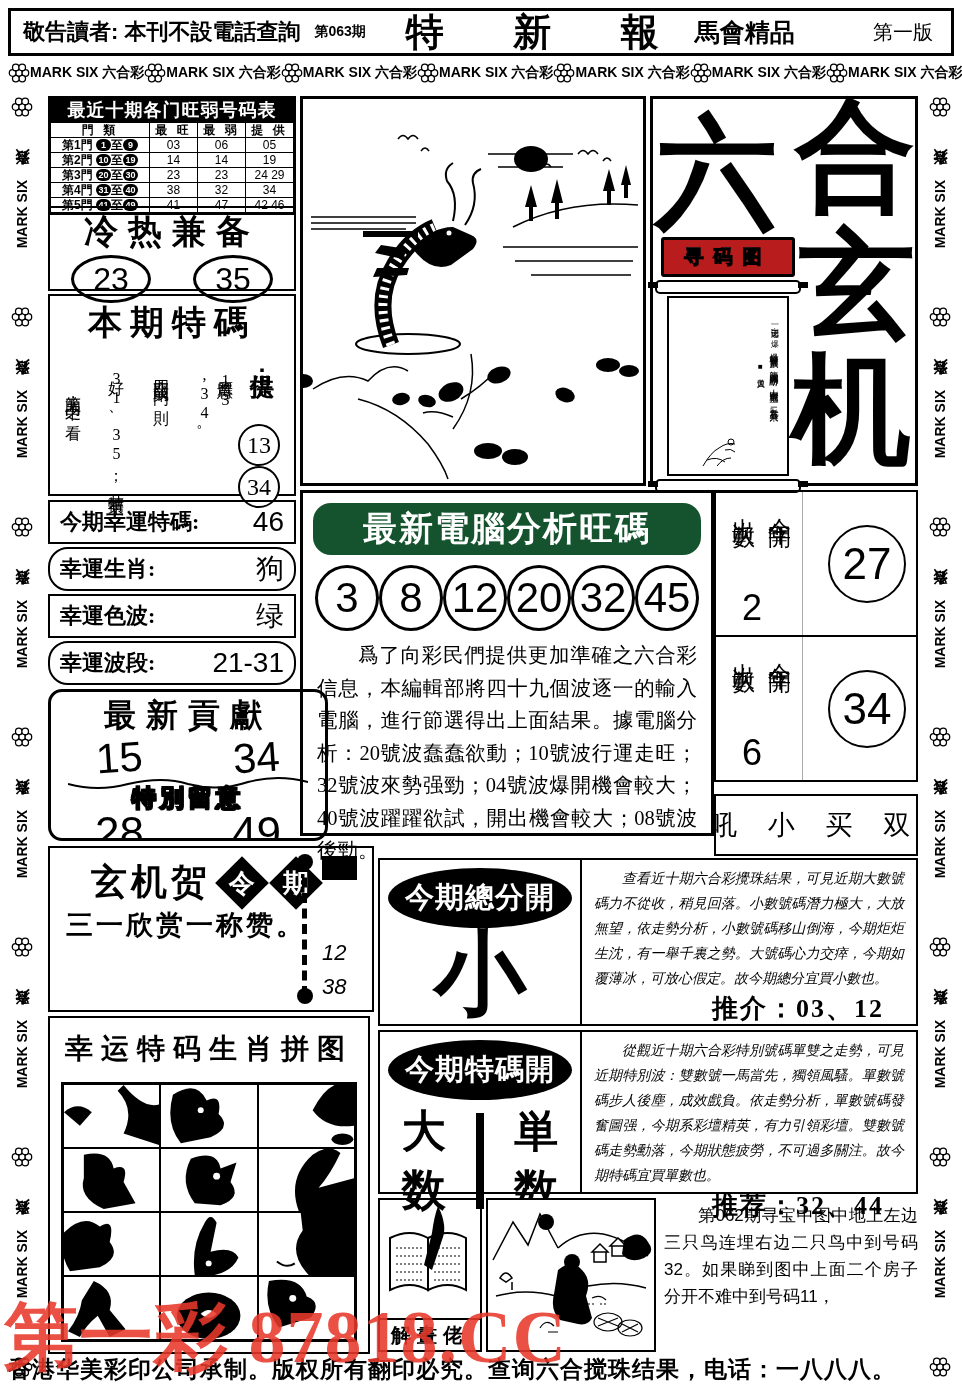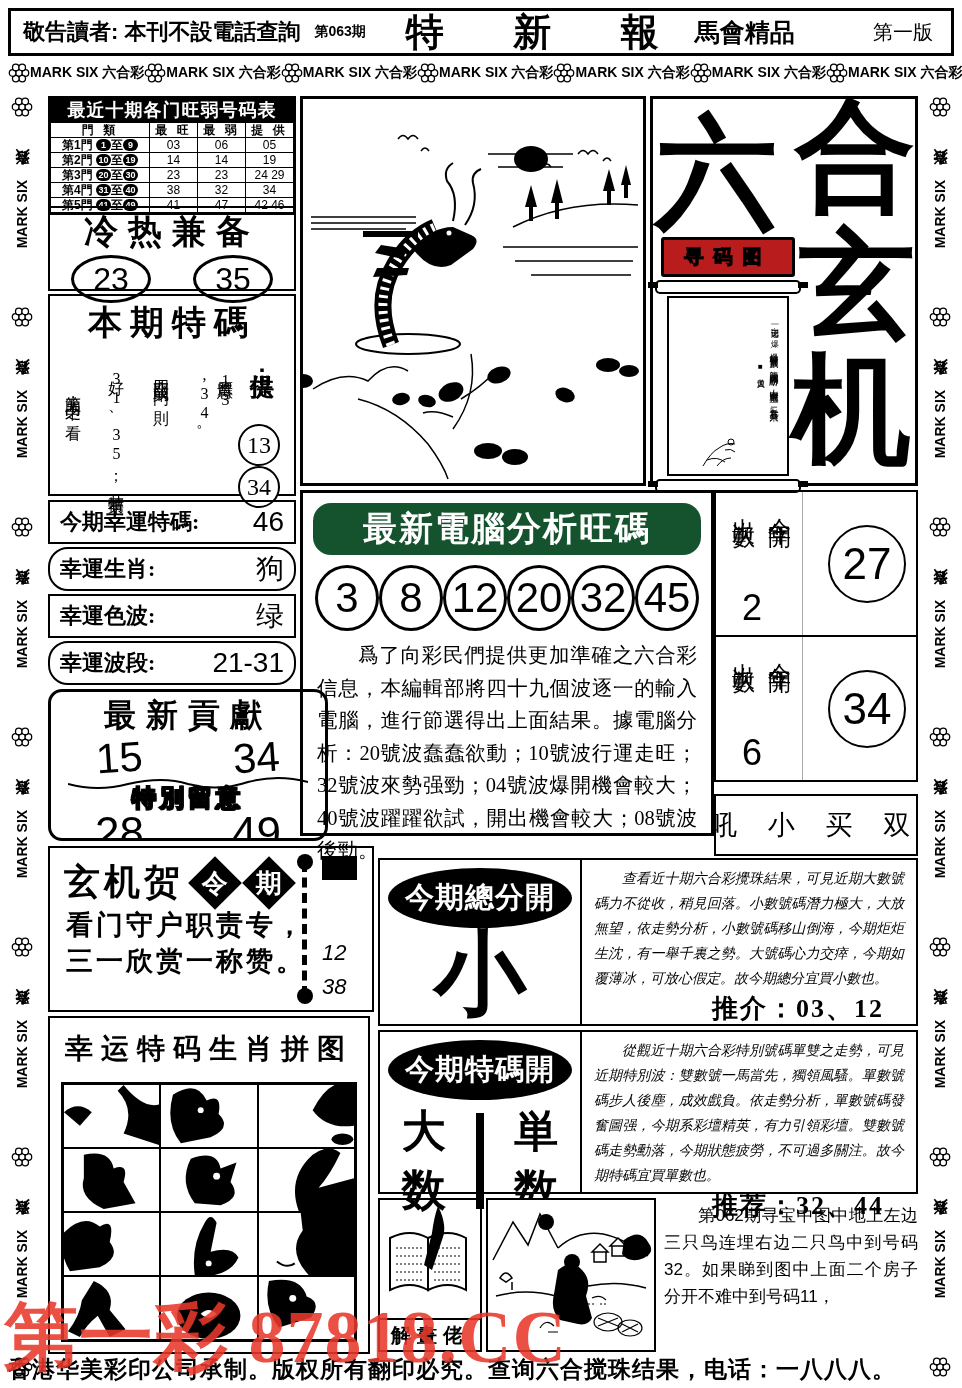--- a/index.html
+++ b/index.html
@@ -58,21 +58,21 @@
   .contrib{left:48px;top:689px;width:280px;height:152px;border:3px solid #000;border-radius:14px;text-align:center;overflow:hidden;}
   .contrib-title{font-size:32px;font-weight:bold;letter-spacing:10px;margin-top:2px;}
   .contrib-nums{display:flex;justify-content:space-around;font-size:42px;margin-top:-4px;}
   .contrib-nums span{transform:rotate(-4deg);}
   .wavy{display:block;margin:-6px auto 0;}
   .attn{font-size:24px;font-weight:bold;letter-spacing:4px;color:#fff;-webkit-text-stroke:1.5px #000;text-shadow:0 0 1px #000,1px 1px 0 #000,-1px -1px 0 #000,1px -1px 0 #000,-1px 1px 0 #000;margin-top:-8px;}
   .contrib-nums2{display:flex;justify-content:space-around;font-size:44px;margin-top:-6px;}
 
   
   .greet{left:48px;top:846px;width:326px;height:166px;border:2px solid #000;}
-  .greet-titlerow{display:flex;align-items:center;gap:8px;padding:10px 0 0 14px;}
+  .greet-titlerow{display:flex;align-items:center;gap:8px;padding:10px 0 0 14px;margin-left:27px;}
   .greet-title{font-size:36px;font-weight:bold;letter-spacing:4px;}
   .diamond{width:38px;height:38px;background:#000;transform:rotate(45deg);display:flex;align-items:center;justify-content:center;margin:0 4px;flex:none;}
   .diamond span{transform:rotate(-45deg);color:#fff;font-size:26px;font-weight:bold;}
   .greet-line{font-size:27px;font-weight:bold;letter-spacing:3px;padding-left:16px;line-height:36px;white-space:nowrap;}
   .dashline{position:absolute;left:252px;top:14px;height:134px;border-left:5px dashed #000;}
   .dashline::before,.dashline::after{content:"";position:absolute;left:-10px;width:16px;height:16px;background:#000;border-radius:50%;}
   .dashline::before{top:-8px;} .dashline::after{bottom:-8px;}
   .tipbox{position:absolute;left:272px;top:8px;background:#000;color:#fff;writing-mode:vertical-rl;text-orientation:upright;font-size:20px;font-weight:bold;padding:8px 4px;letter-spacing:4px;}
   .tipnum{position:absolute;left:272px;font-size:22px;font-style:italic;}
 
@@ -535,21 +535,20 @@
   <div class="abs greet">
     <div class="greet-titlerow">
       <span class="greet-title serif">玄机贺</span>
       <span class="diamond">
           <span>令</span>
         </span>
       <span class="diamond">
           <span>期</span>
         </span>
     </div>
-    <div class="greet-line serif">看门守户职责专，</div>
     <div class="greet-line serif">三一欣赏一称赞。</div>
     <div class="dashline"></div>
     <div class="tipbox">贴士</div>
     <div class="tipnum" style="top:92px">12</div>
     <div class="tipnum" style="top:126px">38</div>
   </div>
 
   <div class="abs puzzle">
     <div class="puzzle-title serif">幸运特码生肖拼图</div>
     <div class="pz-grid" id="pzgrid">

